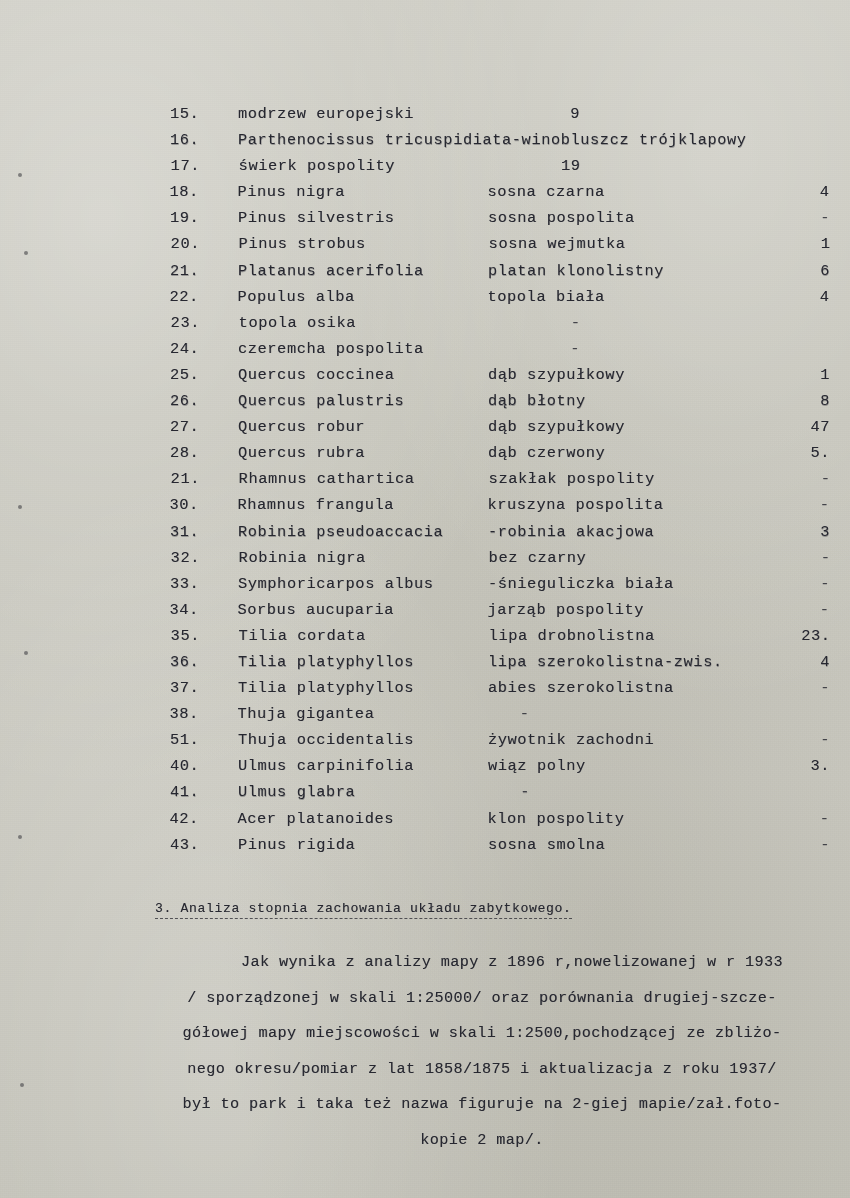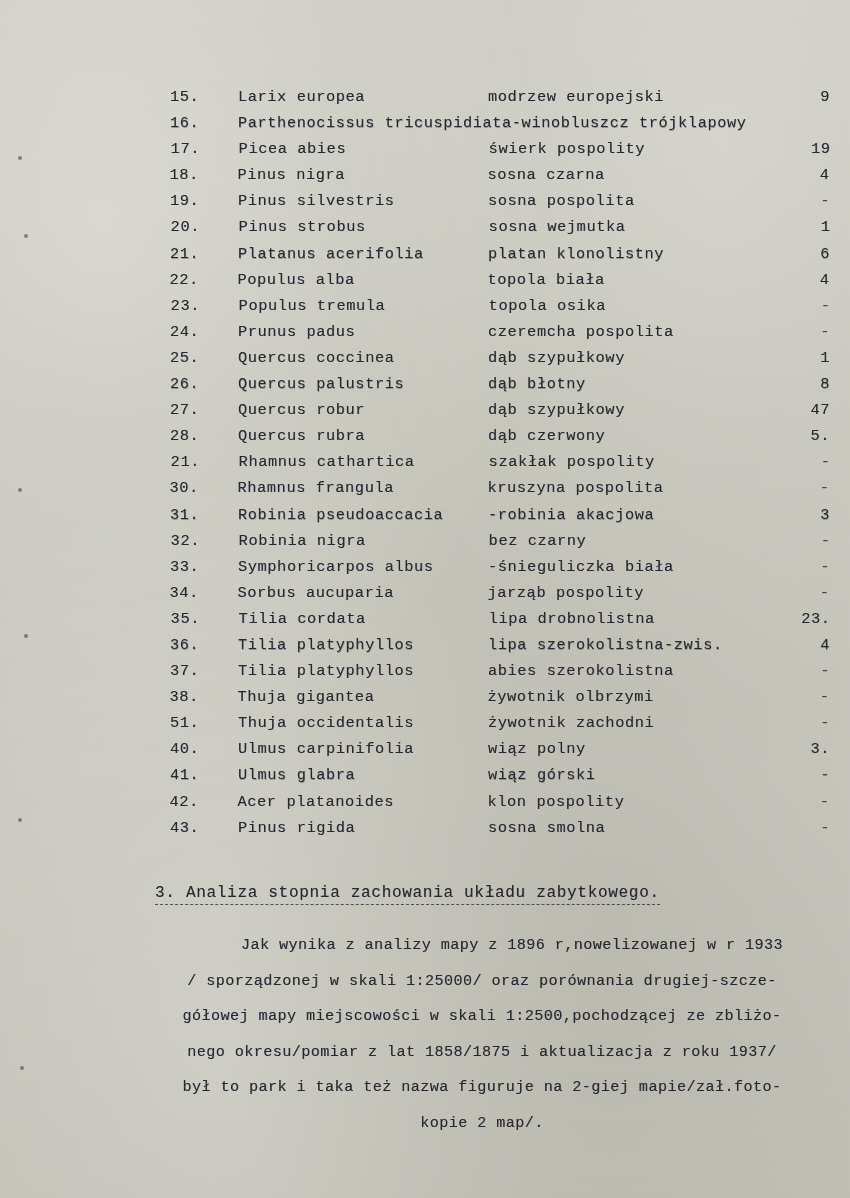--- a/index.html
+++ b/index.html
@@ -34,20 +34,21 @@
     opacity: 0.22;
     background-image:
       repeating-linear-gradient(0deg, rgba(90,90,85,0.06) 0px, rgba(90,90,85,0.06) 1px, rgba(255,255,255,0.04) 1px, rgba(255,255,255,0.04) 2px),
       repeating-linear-gradient(90deg, rgba(90,90,85,0.05) 0px, rgba(90,90,85,0.05) 1px, rgba(255,255,255,0.03) 1px, rgba(255,255,255,0.03) 2px);
     pointer-events: none;
   }
   .content {
     position: absolute;
     inset: 0;
     padding: 0;
+    margin-top: 17px;
   }
 
   
   .list {
     position: absolute;
     left: 170px;
     top: 88px;
     width: 660px;
   }
   .row {
@@ -90,21 +91,21 @@
     color: #262730;
     text-shadow: 0.35px 0.35px 0 rgba(40,40,48,0.35);
   }
   .faint { opacity: 0.82; }
 
   
   .section-heading {
     position: absolute;
     left: 155px;
     top: 884px;
-    font-size: 16px;
+    font-size: 13px;
     letter-spacing: 0.7px;
     border-bottom: 1px dashed rgba(40,40,48,0.75);
     padding-bottom: 2px;
     white-space: nowrap;
   }
 
   
   .para {
     position: absolute;
     left: 137px;
@@ -142,31 +143,29 @@
   <div class="dot" style="left:18px; top:156px;"></div>
   <div class="dot" style="left:24px; top:234px;"></div>
   <div class="dot" style="left:18px; top:488px;"></div>
   <div class="dot" style="left:24px; top:634px;"></div>
   <div class="dot" style="left:18px; top:818px;"></div>
   <div class="dot" style="left:20px; top:1066px;"></div>
 
   <div class="list" id="species-list">
       <div class="row ink">
         <span class="c-num">15.</span>
-        <span class="c-lat">Larix europea</span>
         <span class="c-pol">modrzew europejski</span>
         <span class="c-cnt">9</span>
       </div>
       <div class="row ink wide">
         <span class="c-num">16.</span>
         <span class="c-lat">Parthenocissus tricuspidiata-winobluszcz trójklapowy</span>
       </div>
       <div class="row ink">
         <span class="c-num">17.</span>
-        <span class="c-lat">Picea abies</span>
         <span class="c-pol">świerk pospolity</span>
         <span class="c-cnt">19</span>
       </div>
       <div class="row ink">
         <span class="c-num">18.</span>
         <span class="c-lat">Pinus nigra</span>
         <span class="c-pol">sosna czarna</span>
         <span class="c-cnt">4</span>
       </div>
       <div class="row ink ">
@@ -188,27 +187,25 @@
         <span class="c-cnt">6</span>
       </div>
       <div class="row ink">
         <span class="c-num">22.</span>
         <span class="c-lat">Populus alba</span>
         <span class="c-pol">topola biała</span>
         <span class="c-cnt">4</span>
       </div>
       <div class="row ink ">
         <span class="c-num">23.</span>
-        <span class="c-lat">Populus tremula</span>
         <span class="c-pol">topola osika</span>
         <span class="c-cnt faint">-</span>
       </div>
       <div class="row ink ">
         <span class="c-num">24.</span>
-        <span class="c-lat">Prunus padus</span>
         <span class="c-pol">czeremcha pospolita</span>
         <span class="c-cnt faint">-</span>
       </div>
       <div class="row ink">
         <span class="c-num">25.</span>
         <span class="c-lat">Quercus coccinea</span>
         <span class="c-pol">dąb szypułkowy</span>
         <span class="c-cnt">1</span>
       </div>
       <div class="row ink">
@@ -279,39 +276,37 @@
       </div>
       <div class="row ink ">
         <span class="c-num">37.</span>
         <span class="c-lat">Tilia platyphyllos</span>
         <span class="c-pol">abies szerokolistna</span>
         <span class="c-cnt faint">-</span>
       </div>
       <div class="row ink ">
         <span class="c-num">38.</span>
         <span class="c-lat">Thuja gigantea</span>
-        <span class="c-pol">żywotnik olbrzymi</span>
         <span class="c-cnt faint">-</span>
       </div>
       <div class="row ink ">
         <span class="c-num">51.</span>
         <span class="c-lat">Thuja occidentalis</span>
         <span class="c-pol">żywotnik zachodni</span>
         <span class="c-cnt faint">-</span>
       </div>
       <div class="row ink">
         <span class="c-num">40.</span>
         <span class="c-lat">Ulmus carpinifolia</span>
         <span class="c-pol">wiąz polny</span>
         <span class="c-cnt">3.</span>
       </div>
       <div class="row ink ">
         <span class="c-num">41.</span>
         <span class="c-lat">Ulmus glabra</span>
-        <span class="c-pol">wiąz górski</span>
         <span class="c-cnt faint">-</span>
       </div>
       <div class="row ink ">
         <span class="c-num">42.</span>
         <span class="c-lat">Acer platanoides</span>
         <span class="c-pol">klon pospolity</span>
         <span class="c-cnt faint">-</span>
       </div>
       <div class="row ink ">
         <span class="c-num">43.</span>

